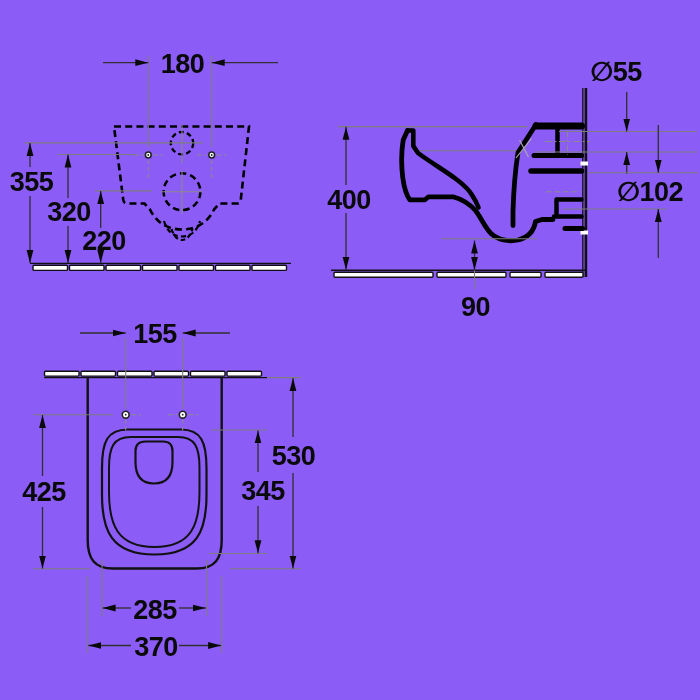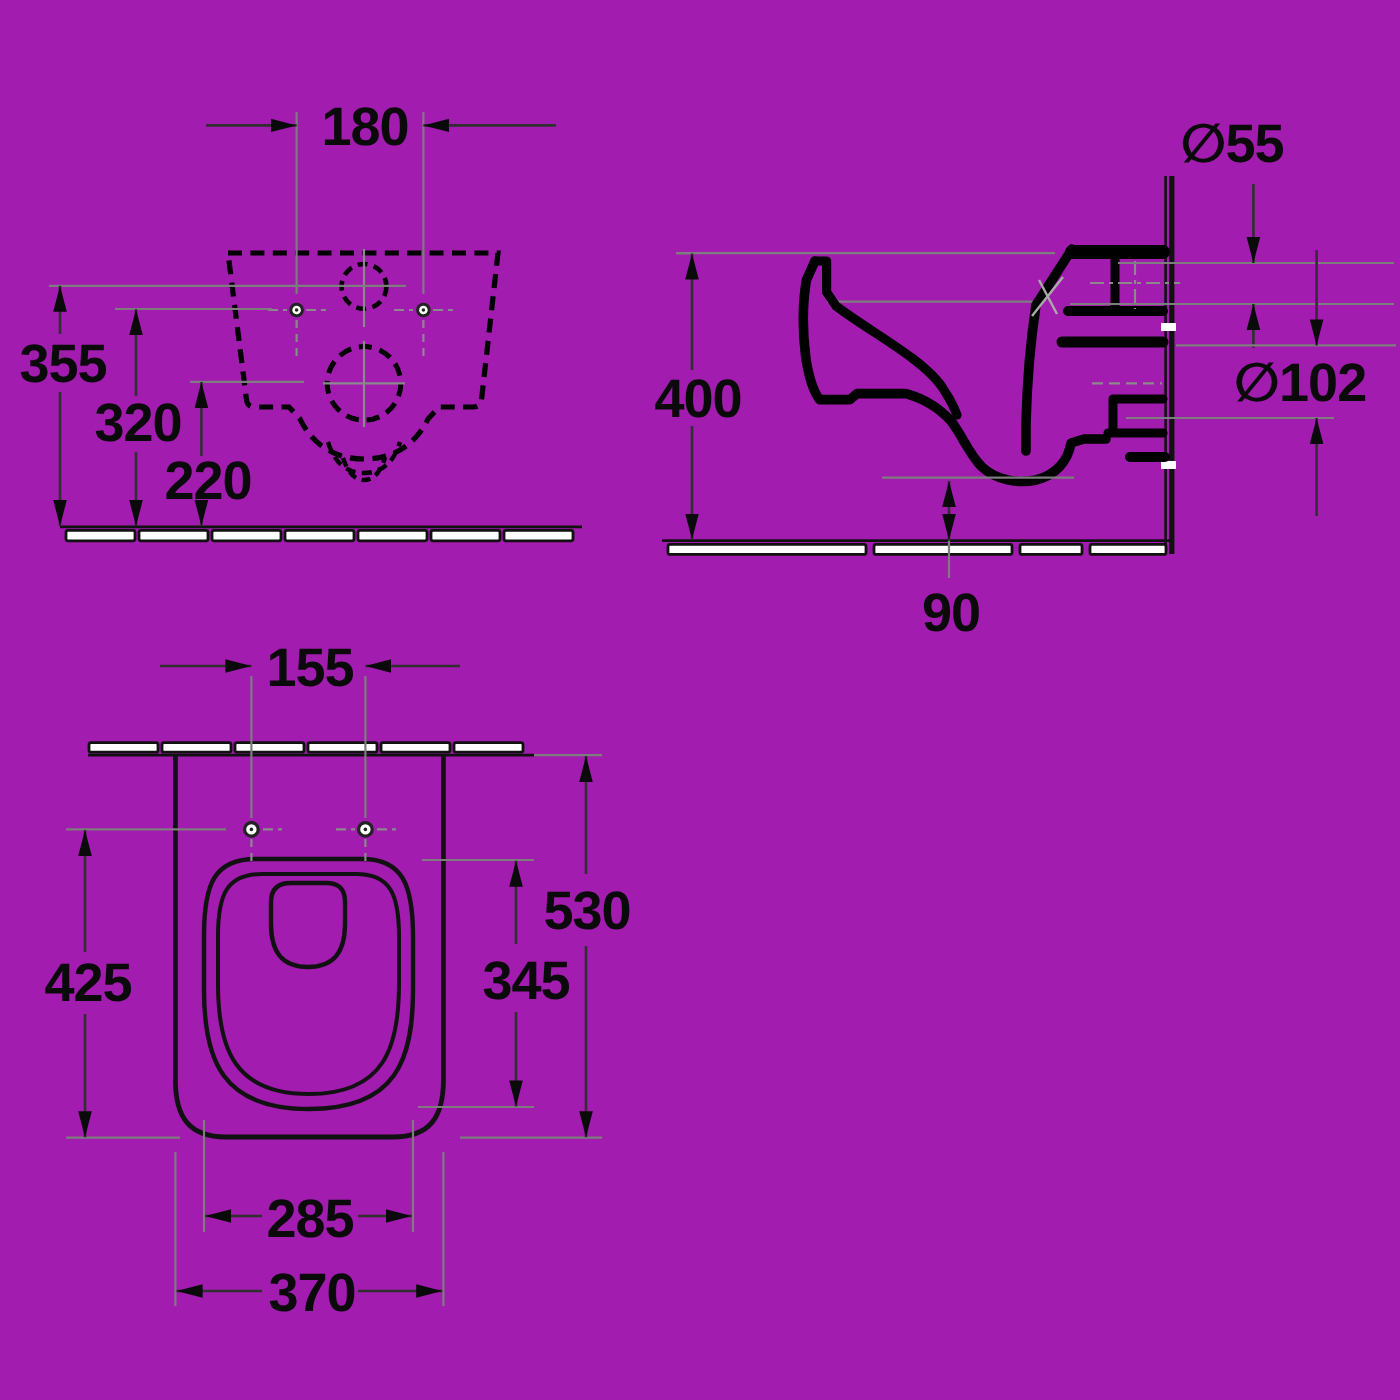--- a/index.html
+++ b/index.html
@@ -1,16 +1,16 @@
 <!DOCTYPE html>
 <html><head>
 <meta charset="utf-8">
 <style>
   html,body{margin:0;padding:0;background:#ffffff;}
-  .stage{width:700px;height:700px;position:relative;background:#a21caf;overflow:hidden;}
+  .stage{width:700px;height:700px;position:relative;background:#8b5cf6;overflow:hidden;}
   svg{display:block;}
   text{font-family:"Liberation Sans","DejaVu Sans",sans-serif;font-weight:bold;font-size:27px;
        fill:#0a0a0a;text-anchor:middle;letter-spacing:-0.5px;}
   .profile{stroke:#000;fill:none;stroke-linejoin:round;stroke-linecap:round;}
   .thin{stroke:#7d7d7d;stroke-width:1.1;fill:none;}
   .dim{stroke:#303030;stroke-width:1.3;fill:none;}
   .dashed-outline{stroke:#000;fill:none;stroke-width:2.6;stroke-dasharray:7 4.2;}
   .cl{stroke:#8a8a8a;fill:none;stroke-width:1.1;}
   .plank{fill:#fff;stroke:#111;stroke-width:1.4;}
   .solid2{stroke:#111;fill:none;}

